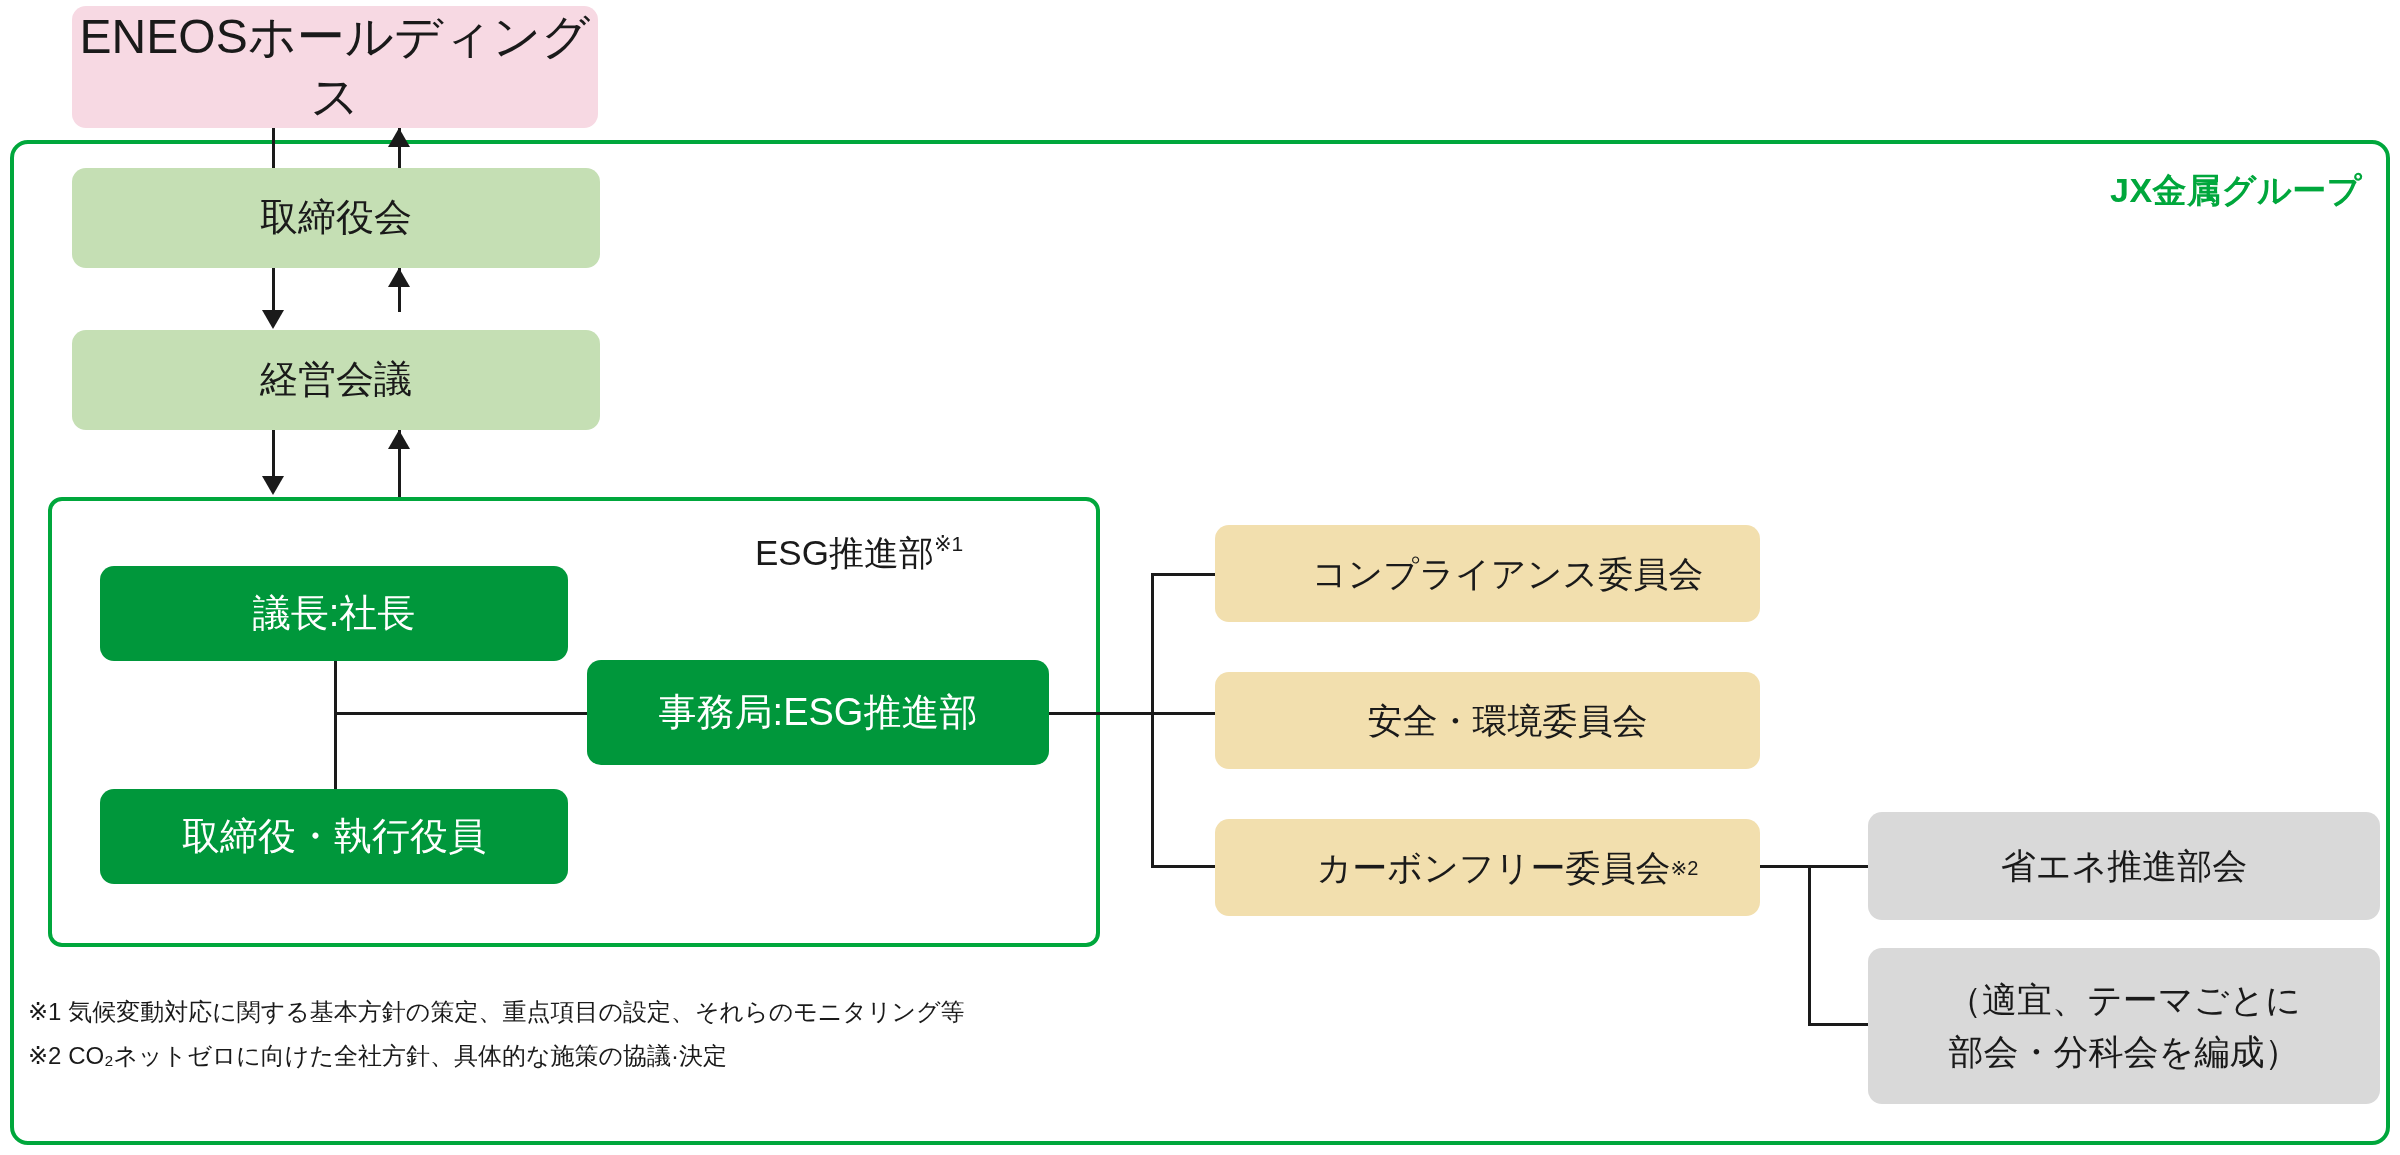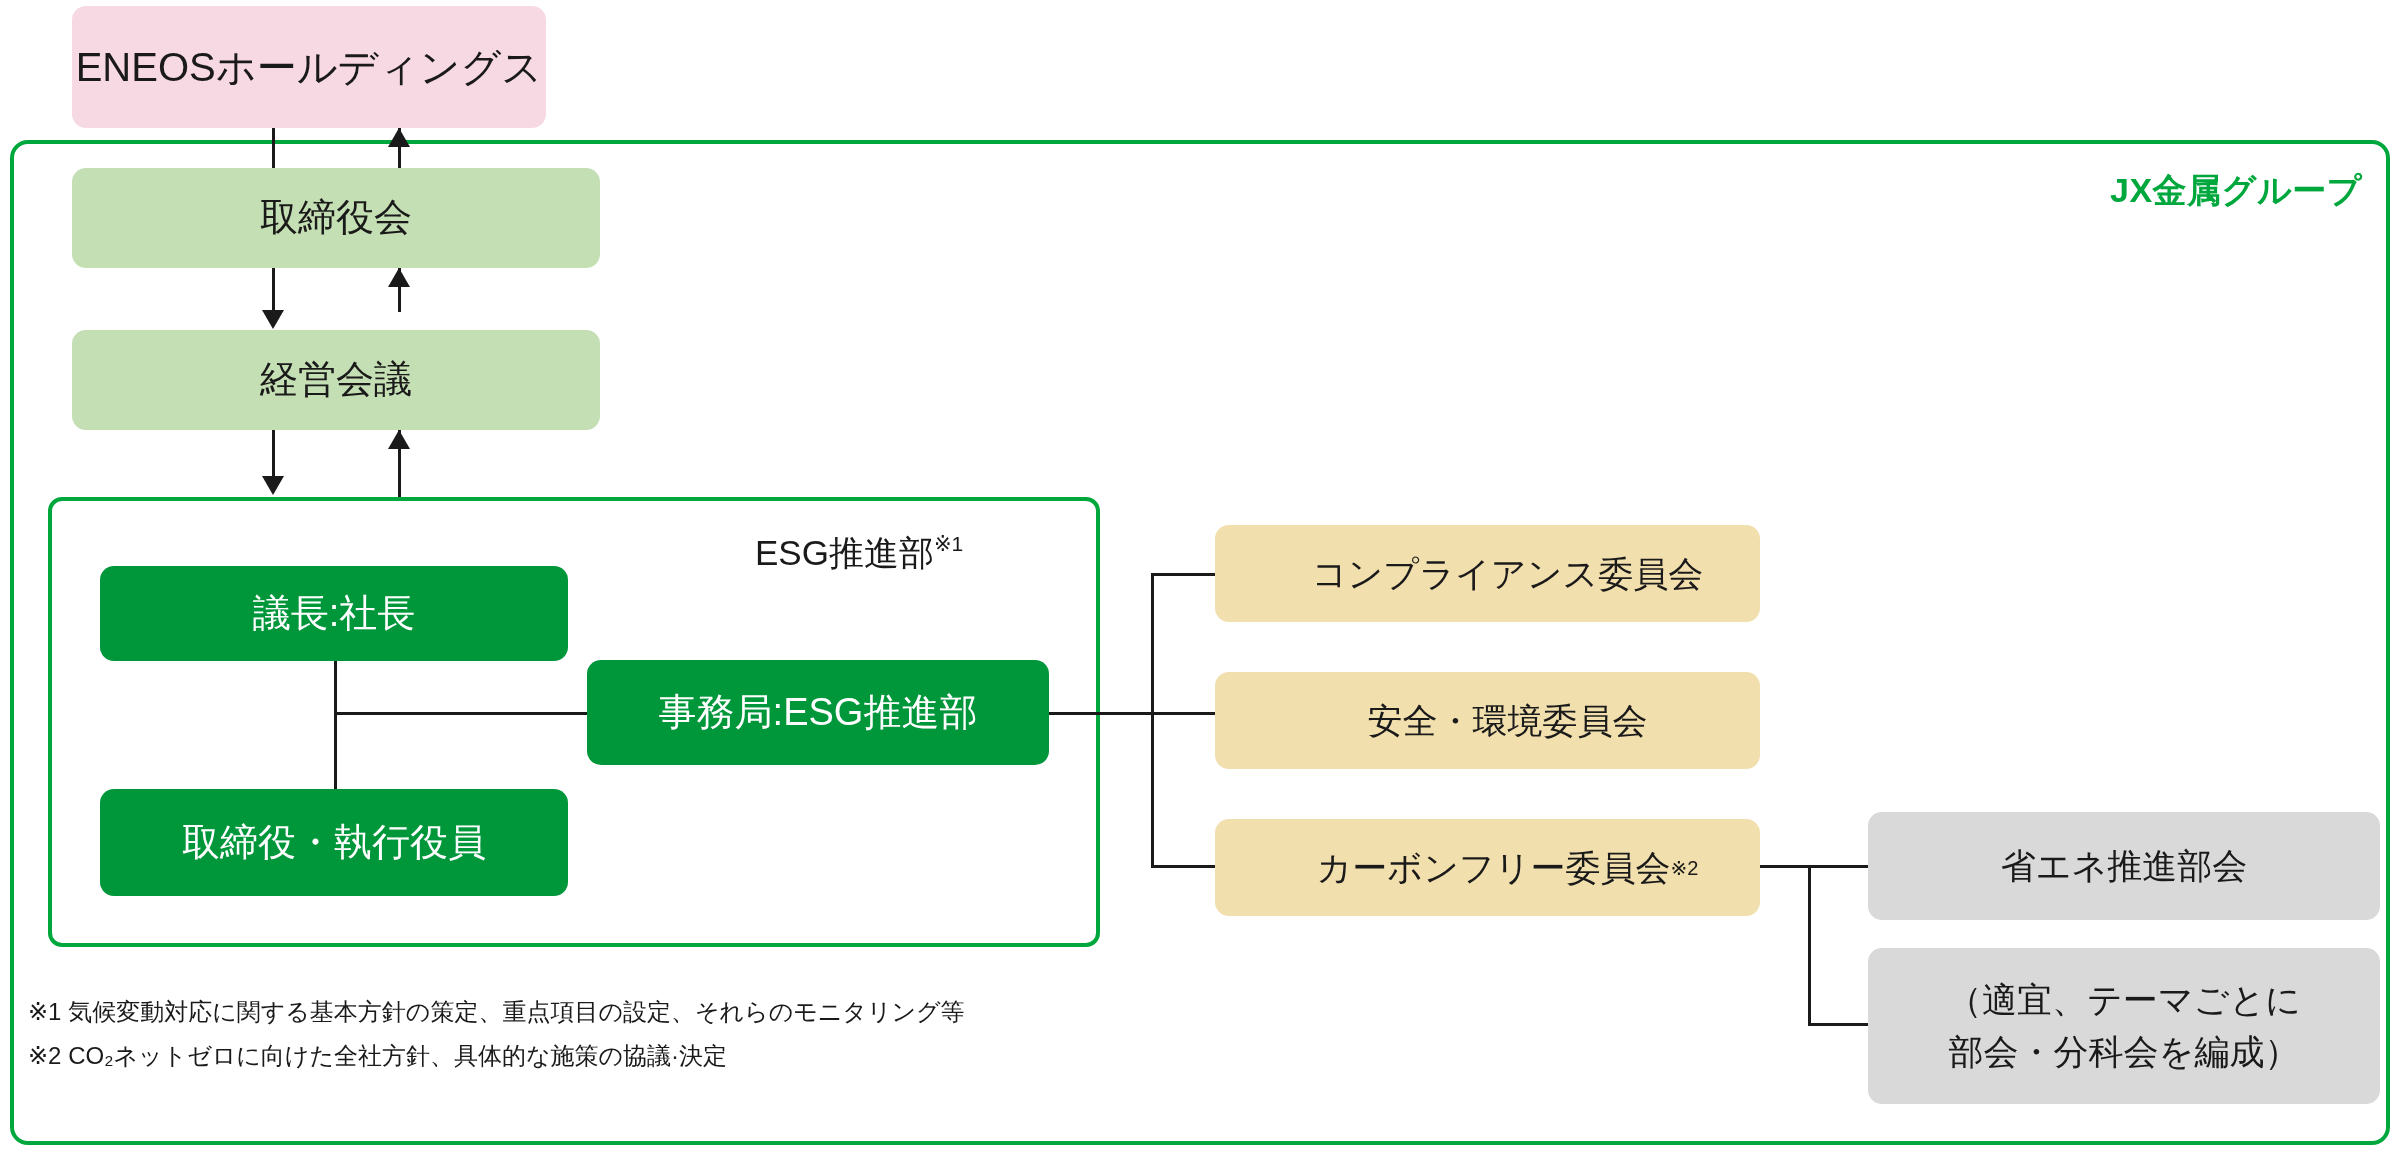--- a/index.html
+++ b/index.html
@@ -142,21 +142,21 @@
 <body>
 
 <div id="canvas">
 
   <div id="group-frame"></div>
   <div id="group-label">JX金属グループ</div>
 
   <div id="esg-frame"></div>
   <div id="esg-label"><span>ESG推進部</span><span class="sup">※1</span></div>
 
-  <div class="box box-pink" style="left:72px; top:6px; width:474px; height:122px; font-size:40px;">ENEOSホールディングス</div>
+  <div class="box box-pink" style="left:72px; top:6px; width:526px; height:122px; font-size:48px;">ENEOSホールディングス</div>
 
   <div class="ln ln-v" style="left:272px; top:128px; height:53px;"></div>
   <div class="arrow arrow-down" style="left:262px; top:178px;"></div>
 
   <div class="ln ln-v" style="left:398px; top:128px; height:53px;"></div>
   <div class="arrow arrow-up" style="left:388px; top:128px;"></div>
 
   <div class="box box-lightgrn" style="left:72px; top:168px; width:528px; height:100px; font-size:38px;">取締役会</div>
 
   <div class="ln ln-v" style="left:272px; top:268px; height:44px;"></div>
@@ -166,21 +166,21 @@
 
   <div class="box box-lightgrn" style="left:72px; top:330px; width:528px; height:100px; font-size:38px;">経営会議</div>
 
   <div class="ln ln-v" style="left:272px; top:430px; height:48px;"></div>
   <div class="arrow arrow-down" style="left:262px; top:476px;"></div>
   <div class="ln ln-v" style="left:398px; top:430px; height:67px;"></div>
   <div class="arrow arrow-up" style="left:388px; top:430px;"></div>
 
   <div class="box box-darkgrn" style="left:100px; top:566px; width:468px; height:95px; font-size:38px;">議長:社長</div>
 
-  <div class="box box-darkgrn" style="left:100px; top:789px; width:468px; height:107px; font-size:38px;">取締役・執行役員</div>
+  <div class="box box-darkgrn" style="left:100px; top:789px; width:468px; height:95px; font-size:38px;">取締役・執行役員</div>
 
   <div class="box box-darkgrn" style="left:587px; top:660px; width:462px; height:105px; font-size:38px;">事務局:ESG推進部</div>
 
   <div class="ln ln-v" style="left:334px; top:661px; height:129px;"></div>
 
   <div class="ln ln-h" style="left:334px; top:712px; width:255px;"></div>
 
   <div class="ln ln-h" style="left:1049px; top:712px; width:242px;"></div>
 
   <div class="ln ln-v" style="left:1151px; top:573px; height:295px;"></div>

